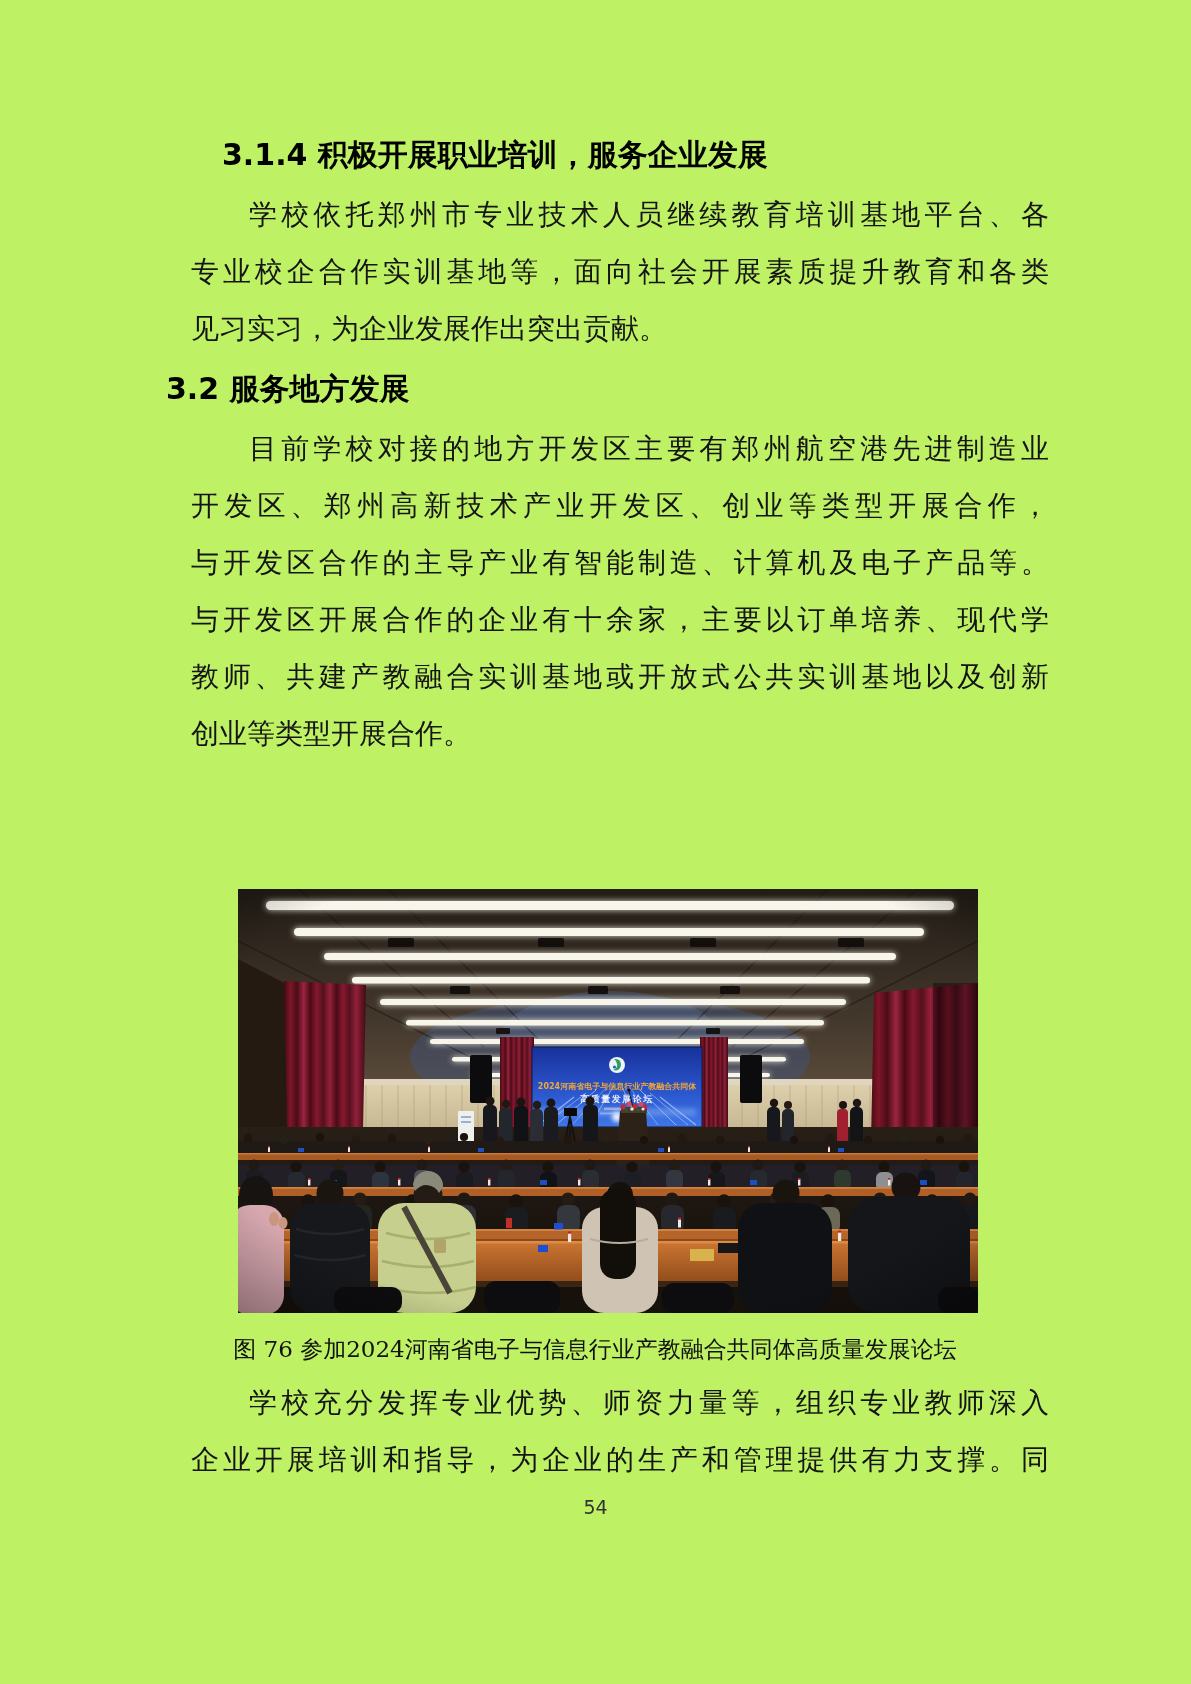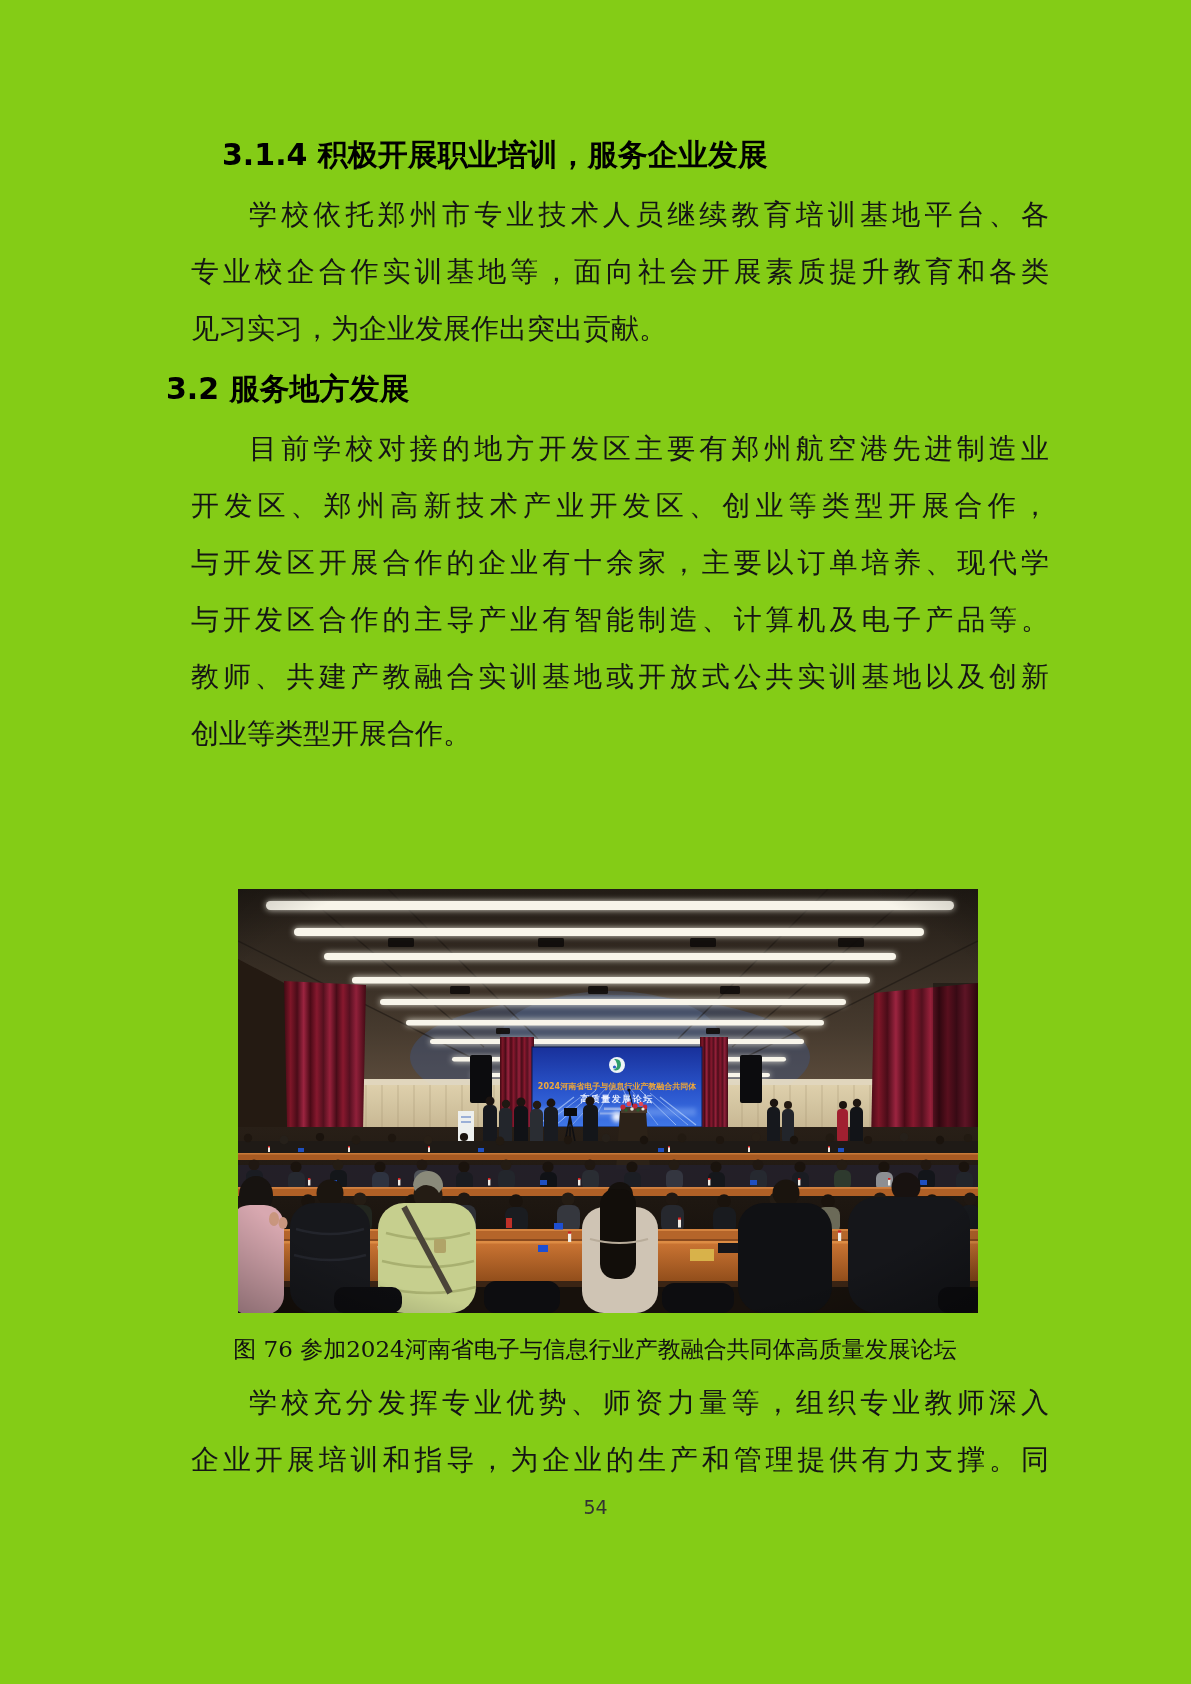--- a/index.html
+++ b/index.html
@@ -1,19 +1,19 @@
 <!DOCTYPE html>
 <html><head>
 <meta charset="utf-8">
 <style>
   html,body{margin:0;padding:0;background:#ffffff;}
   .page{
     position:relative;
     width:1191px;height:1684px;
-    background:#84cc16;
+    background:#bef264;
     font-family:"DejaVu Serif", serif;
     color:#111111;
     overflow:hidden;
   }
   .heading{
     position:absolute;
     font-family:"DejaVu Sans", sans-serif;
     font-weight:700;
     font-size:30px;
     line-height:44px;
@@ -74,22 +74,22 @@
       <div class="tline indent">学校依托郑州市专业技术人员继续教育培训基地平台、各</div>
       <div class="tline">专业校企合作实训基地等，面向社会开展素质提升教育和各类</div>
       <div class="tline last">见习实习，为企业发展作出突出贡献。</div>
     </div>
 
   <div class="heading" style="left:166px;top:367px;">3.2 服务地方发展</div>
 
   <div class="para" style="top:420px;">
       <div class="tline indent">目前学校对接的地方开发区主要有郑州航空港先进制造业</div>
       <div class="tline">开发区、郑州高新技术产业开发区、创业等类型开展合作，</div>
+      <div class="tline">与开发区合作的主导产业有智能制造、计算机及电子产品等。</div>
       <div class="tline">与开发区开展合作的企业有十余家，主要以订单培养、现代学</div>
-      <div class="tline">与开发区合作的主导产业有智能制造、计算机及电子产品等。</div>
       <div class="tline">教师、共建产教融合实训基地或开放式公共实训基地以及创新</div>
       <div class="tline last">创业等类型开展合作。</div>
     </div>
 
   <div class="figure-wrap">
     <svg viewBox="0 0 740 424" xmlns="http://www.w3.org/2000/svg">
       <defs>
         <linearGradient id="ceilG" x1="0" y1="0" x2="0" y2="1">
           <stop offset="0" stop-color="#221c16"></stop>
             <stop offset="0.7" stop-color="#463a2e"></stop>

